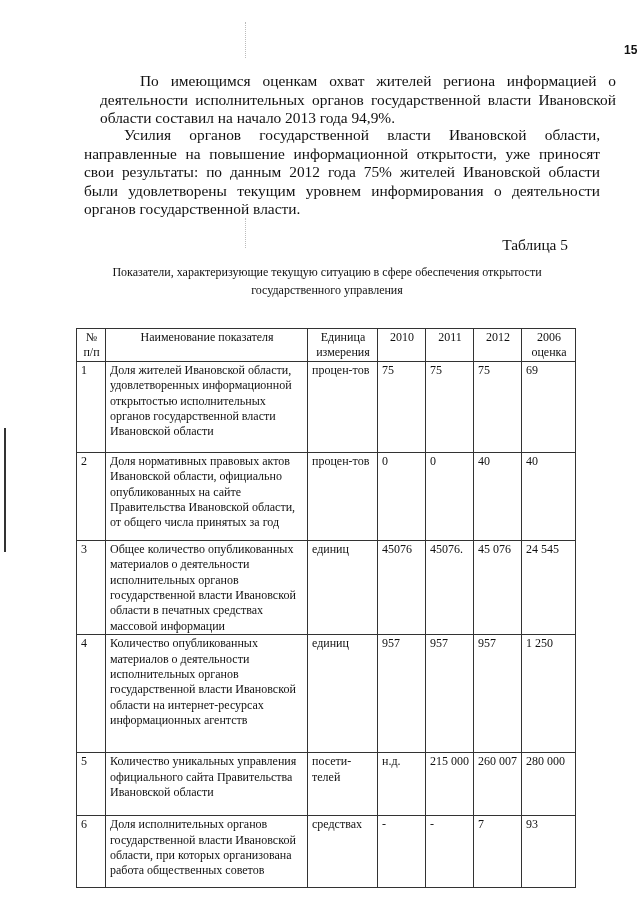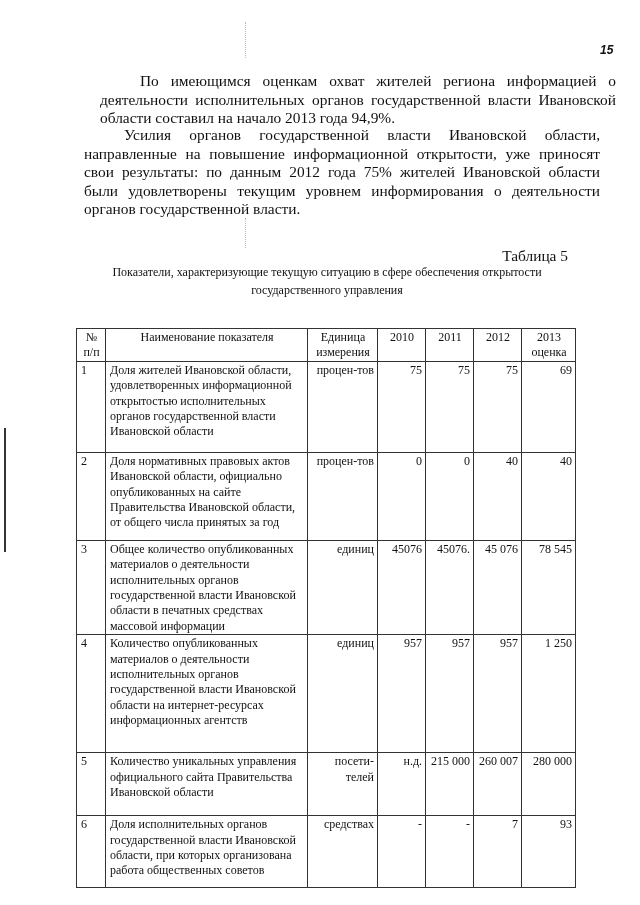--- a/index.html
+++ b/index.html
@@ -1,34 +1,34 @@
 <!DOCTYPE html>
 <html><head>
 <meta charset="utf-8">
 <style>
   html, body { margin:0; padding:0; }
   body { width:640px; height:905px; background:#fff; position:relative; overflow:hidden;
          font-family:"Liberation Serif", serif; color:#111; }
-  .page-num { position:absolute; left:600px; top:43px; font-size:12px; font-style:italic; font-weight:bold;
+  .page-num { position:absolute; left:624px; top:43px; font-size:12px; font-weight:bold;
               font-family:"Liberation Sans", sans-serif; }
   .para { position:absolute; left:84px; width:516px; font-size:15.4px; line-height:18.6px; text-align:justify; }
   .para .indent { display:inline-block; width:40px; }
   #p1 { top:72px;margin-left:16px; }
   #p2 { top:126px; }
-  .table-label { position:absolute; left:460px; width:108px; top:247px; text-align:right; font-size:15.4px; }
+  .table-label { position:absolute; left:460px; width:108px; top:236px; text-align:right; font-size:15.4px; }
   .table-title { position:absolute; left:84px; width:486px; top:263px; text-align:center; font-size:12px; line-height:18px; }
   .margin-mark { position:absolute; left:4px; top:428px; width:2px; height:124px; background:#333; }
   .scan-dots { position:absolute; left:245px; width:1px; border-left:1px dotted #bbb; }
   table.data { position:absolute; left:76px; top:328px; border-collapse:collapse; font-size:12px; line-height:15.4px; }
   table.data td, table.data th { border:1px solid #333; vertical-align:top; padding:1px 3px 0 4px; font-weight:normal; }
   table.data th { text-align:center; }
   col.c-num { width:29px; } col.c-name { width:202px; } col.c-unit { width:70px; }
   col.c-y { width:48px; } col.c-y13 { width:54px; }
   td.num { text-align:left; }
-  td.unit, td.val { text-align:right; }
+  td.unit, td.val { text-align:left; }
   tr.h-head { height:28px; } tr.h-1 { height:91px; } tr.h-2 { height:88px; } tr.h-3 { height:90px; }
   tr.h-4 { height:118px; } tr.h-5 { height:63px; } tr.h-6 { height:72px; }
 </style>
 </head>
 <body>
 
 <div class="page-num">15</div>
 
 <div class="scan-dots" style="top:22px;height:36px;"></div>
 <div class="scan-dots" style="top:218px;height:30px;"></div>
@@ -52,21 +52,21 @@
       <col class="c-y13">
   </colgroup>
   <thead>
     <tr class="h-head">
       <th>№ п/п</th>
       <th>Наименование показателя</th>
       <th>Единица измерения</th>
       <th>2010</th>
       <th>2011</th>
       <th>2012</th>
-      <th>2013 оценка</th>
+      <th>2006 оценка</th>
     </tr>
   </thead>
   <tbody>
     <tr class="h-1">
       <td class="num">1</td>
       <td>Доля жителей Ивановской области, удовлетворенных информационной открытостью исполнительных органов государственной власти Ивановской области</td>
       <td class="unit">процен-тов</td>
       <td class="val">75</td>
       <td class="val">75</td>
       <td class="val">75</td>
@@ -81,21 +81,21 @@
       <td class="val">40</td>
       <td class="val">40</td>
     </tr>
     <tr class="h-3">
       <td class="num">3</td>
       <td>Общее количество опубликованных материалов о деятельности исполнительных органов государственной власти Ивановской области в печатных средствах массовой информации</td>
       <td class="unit">единиц</td>
       <td class="val">45076</td>
       <td class="val">45076.</td>
       <td class="val">45 076</td>
-      <td class="val">78 545</td>
+      <td class="val">24 545</td>
     </tr>
     <tr class="h-4">
       <td class="num">4</td>
       <td>Количество опубликованных материалов о деятельности исполнительных органов государственной власти Ивановской области на интернет-ресурсах информационных агентств</td>
       <td class="unit">единиц</td>
       <td class="val">957</td>
       <td class="val">957</td>
       <td class="val">957</td>
       <td class="val">1 250</td>
     </tr>

